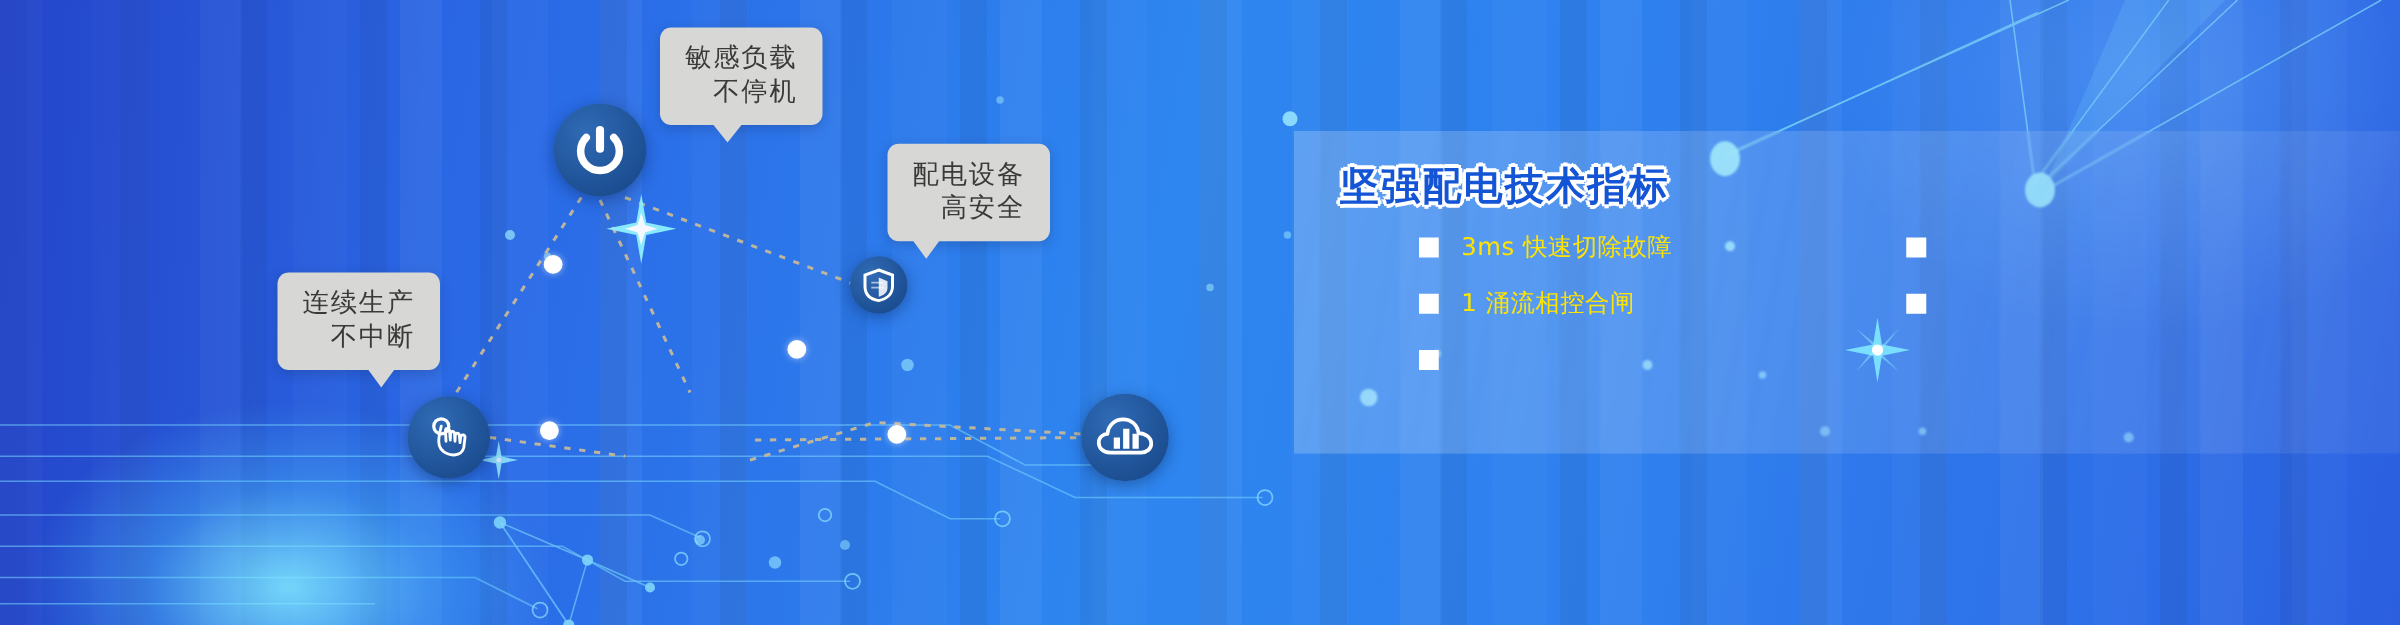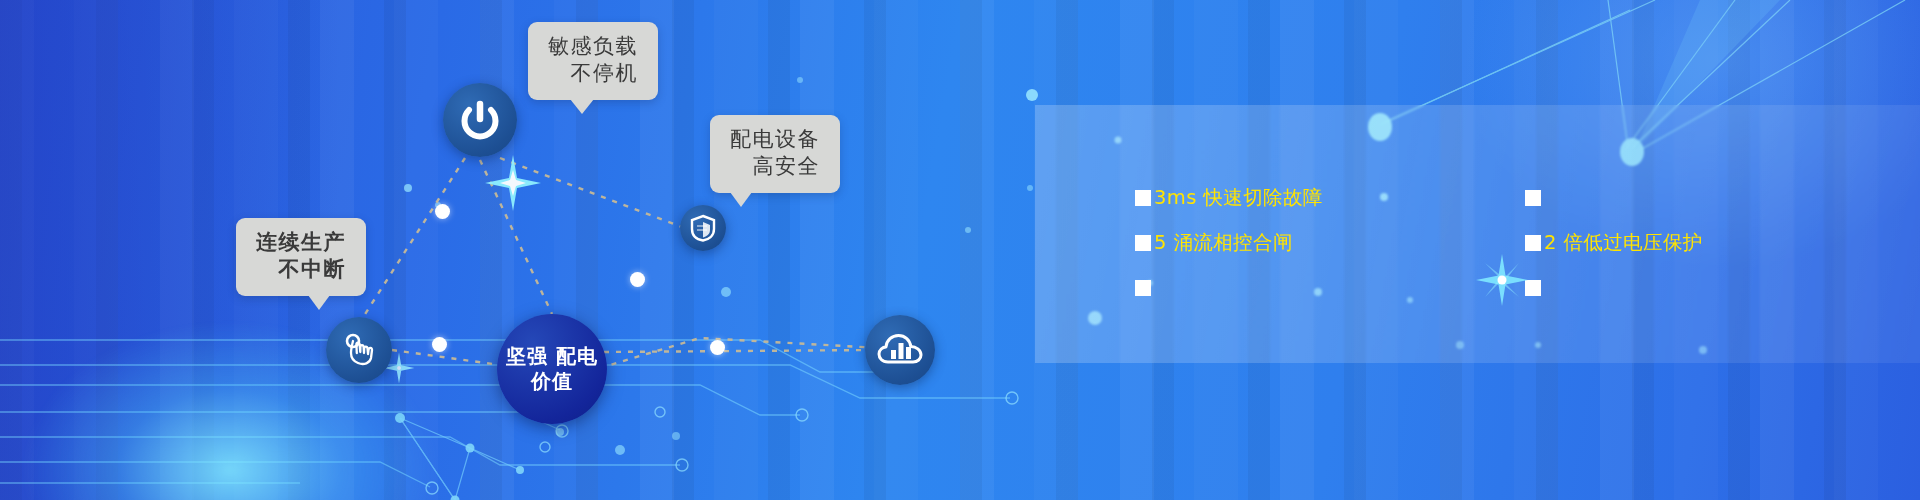--- a/index.html
+++ b/index.html
@@ -36,21 +36,21 @@
     background:linear-gradient(100deg,rgba(255,255,255,.22),rgba(255,255,255,.13) 55%,rgba(255,255,255,.07));
     backdrop-filter:blur(1px);}
   .panel-title{position:absolute;left:1072px;top:128px;font-size:31px;font-weight:bold;
     letter-spacing:2px;color:#1455d6;
     text-shadow:
       -2px -2px 0 #fff, 2px -2px 0 #fff, -2px 2px 0 #fff, 2px 2px 0 #fff,
       -3px 0 0 #fff, 3px 0 0 #fff, 0 -3px 0 #fff, 0 3px 0 #fff;}
   .spec-grid{position:absolute;left:1135px;top:175px;width:760px;
     display:grid;grid-template-columns:330px 330px;
     grid-auto-rows:45px;column-gap:60px;}
-  .spec{display:flex;align-items:center;gap:3px;}
+  .spec{display:flex;align-items:center;gap:18px;}
   .spec .bullet{width:16px;height:16px;background:#ffffff;flex:0 0 16px;}
   .spec .txt{color:#ffe400;font-size:19.5px;letter-spacing:.4px;white-space:nowrap;}
   .sparkle{position:absolute;left:1474px;top:252px;width:56px;height:56px;pointer-events:none;}
 
   
   .diagram{position:absolute;left:0;top:0;width:1035px;height:500px;}
   .dsvg{position:absolute;inset:0;}
 
   .node{position:absolute;border-radius:50%;
     background:radial-gradient(circle at 35% 30%,#2f6bb5,#1d4f93 70%,#184686);
@@ -77,21 +77,21 @@
   .callout{position:absolute;background:#d7d8d6;border-radius:9px;
     padding:11px 20px 13px;box-shadow:0 3px 9px rgba(20,50,110,.28);}
   .callout .ctxt{color:#3a3a3a;font-size:21px;line-height:1.28;text-align:right;
     letter-spacing:1.5px;white-space:pre-line;}
   .callout .tail{position:absolute;width:0;height:0;}
 
   .co-top{left:528px;top:22px;}
   .co-top .tail{bottom:-14px;left:42px;border-left:12px solid transparent;border-right:12px solid transparent;border-top:15px solid #d7d8d6;}
   .co-shield{left:710px;top:105px;margin-top:10px;}
   .co-shield .tail{bottom:-14px;left:20px;border-left:11px solid transparent;border-right:11px solid transparent;border-top:15px solid #d7d8d6;}
-  .co-left{left:236px;top:218px;font-weight:bold;}
+  .co-left{left:222px;top:218px;}
   .co-left .tail{bottom:-14px;right:36px;border-left:11px solid transparent;border-right:11px solid transparent;border-top:15px solid #d7d8d6;}
   .co-bottom{left:745px;top:388px;}
   .co-bottom .tail{top:-14px;right:44px;border-left:12px solid transparent;border-right:12px solid transparent;border-bottom:15px solid #d7d8d6;}
 </style>
 </head>
 <body>
 
 <div class="stage">
 
   <div class="stripes"></div>
@@ -241,25 +241,20 @@
         <svg width="46" height="38" viewBox="0 0 46 38">
           <path d="M11 31 C5 31 2 27 2 23 C2 19 5.5 16 9 16 C9.5 9 15 4.5 21.5 4.5
                    C28 4.5 33 9 33.8 15.5 C39 15.5 44 19 44 24 C44 28 40.5 31 36 31 Z" fill="none" stroke="#fff" stroke-width="3" stroke-linejoin="round"></path>
           <rect x="14" y="19" width="5" height="9" fill="#fff"></rect>
           <rect x="21.5" y="12" width="5" height="16" fill="#fff"></rect>
           <rect x="29" y="16" width="5" height="12" fill="#fff"></rect>
         </svg>
       </span>
     </div>
 
-    <div class="node-center">
-      <div class="ctext">坚强
-配电
-价值</div>
-    </div>
 
     <div class="callout co-top">
       <div class="ctxt">敏感负载
 不停机</div>
       <span class="tail"></span>
     </div>
 
     <div class="callout co-shield">
       <div class="ctxt">配电设备
 高安全</div>
@@ -269,36 +264,33 @@
     <div class="callout co-left">
       <div class="ctxt">连续生产
 不中断</div>
       <span class="tail"></span>
     </div>
 
   </div>
 
   <div class="panel"></div>
 
+  <div class="panel-title">坚强配电技术指标</div>
 
   <div class="spec-grid">
     <div class="spec">
       <span class="bullet"></span>
       <span class="txt">3ms 快速切除故障</span>
     </div>
     <div class="spec">
       <span class="bullet"></span>
     </div>
     <div class="spec">
       <span class="bullet"></span>
-      <span class="txt">5 涌流相控合闸</span>
-    </div>
-    <div class="spec">
-      <span class="bullet"></span>
-      <span class="txt">2 倍低过电压保护</span>
+      <span class="txt">1 涌流相控合闸</span>
     </div>
     <div class="spec">
       <span class="bullet"></span>
     </div>
     <div class="spec">
       <span class="bullet"></span>
     </div>
   </div>
 
   <svg class="sparkle" viewBox="0 0 56 56">

